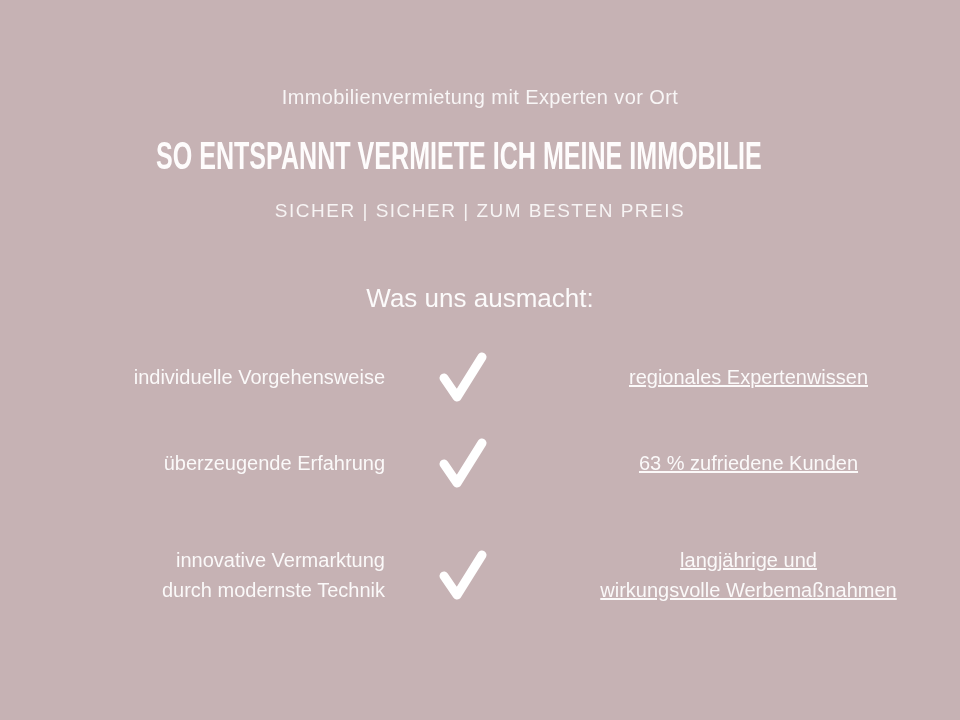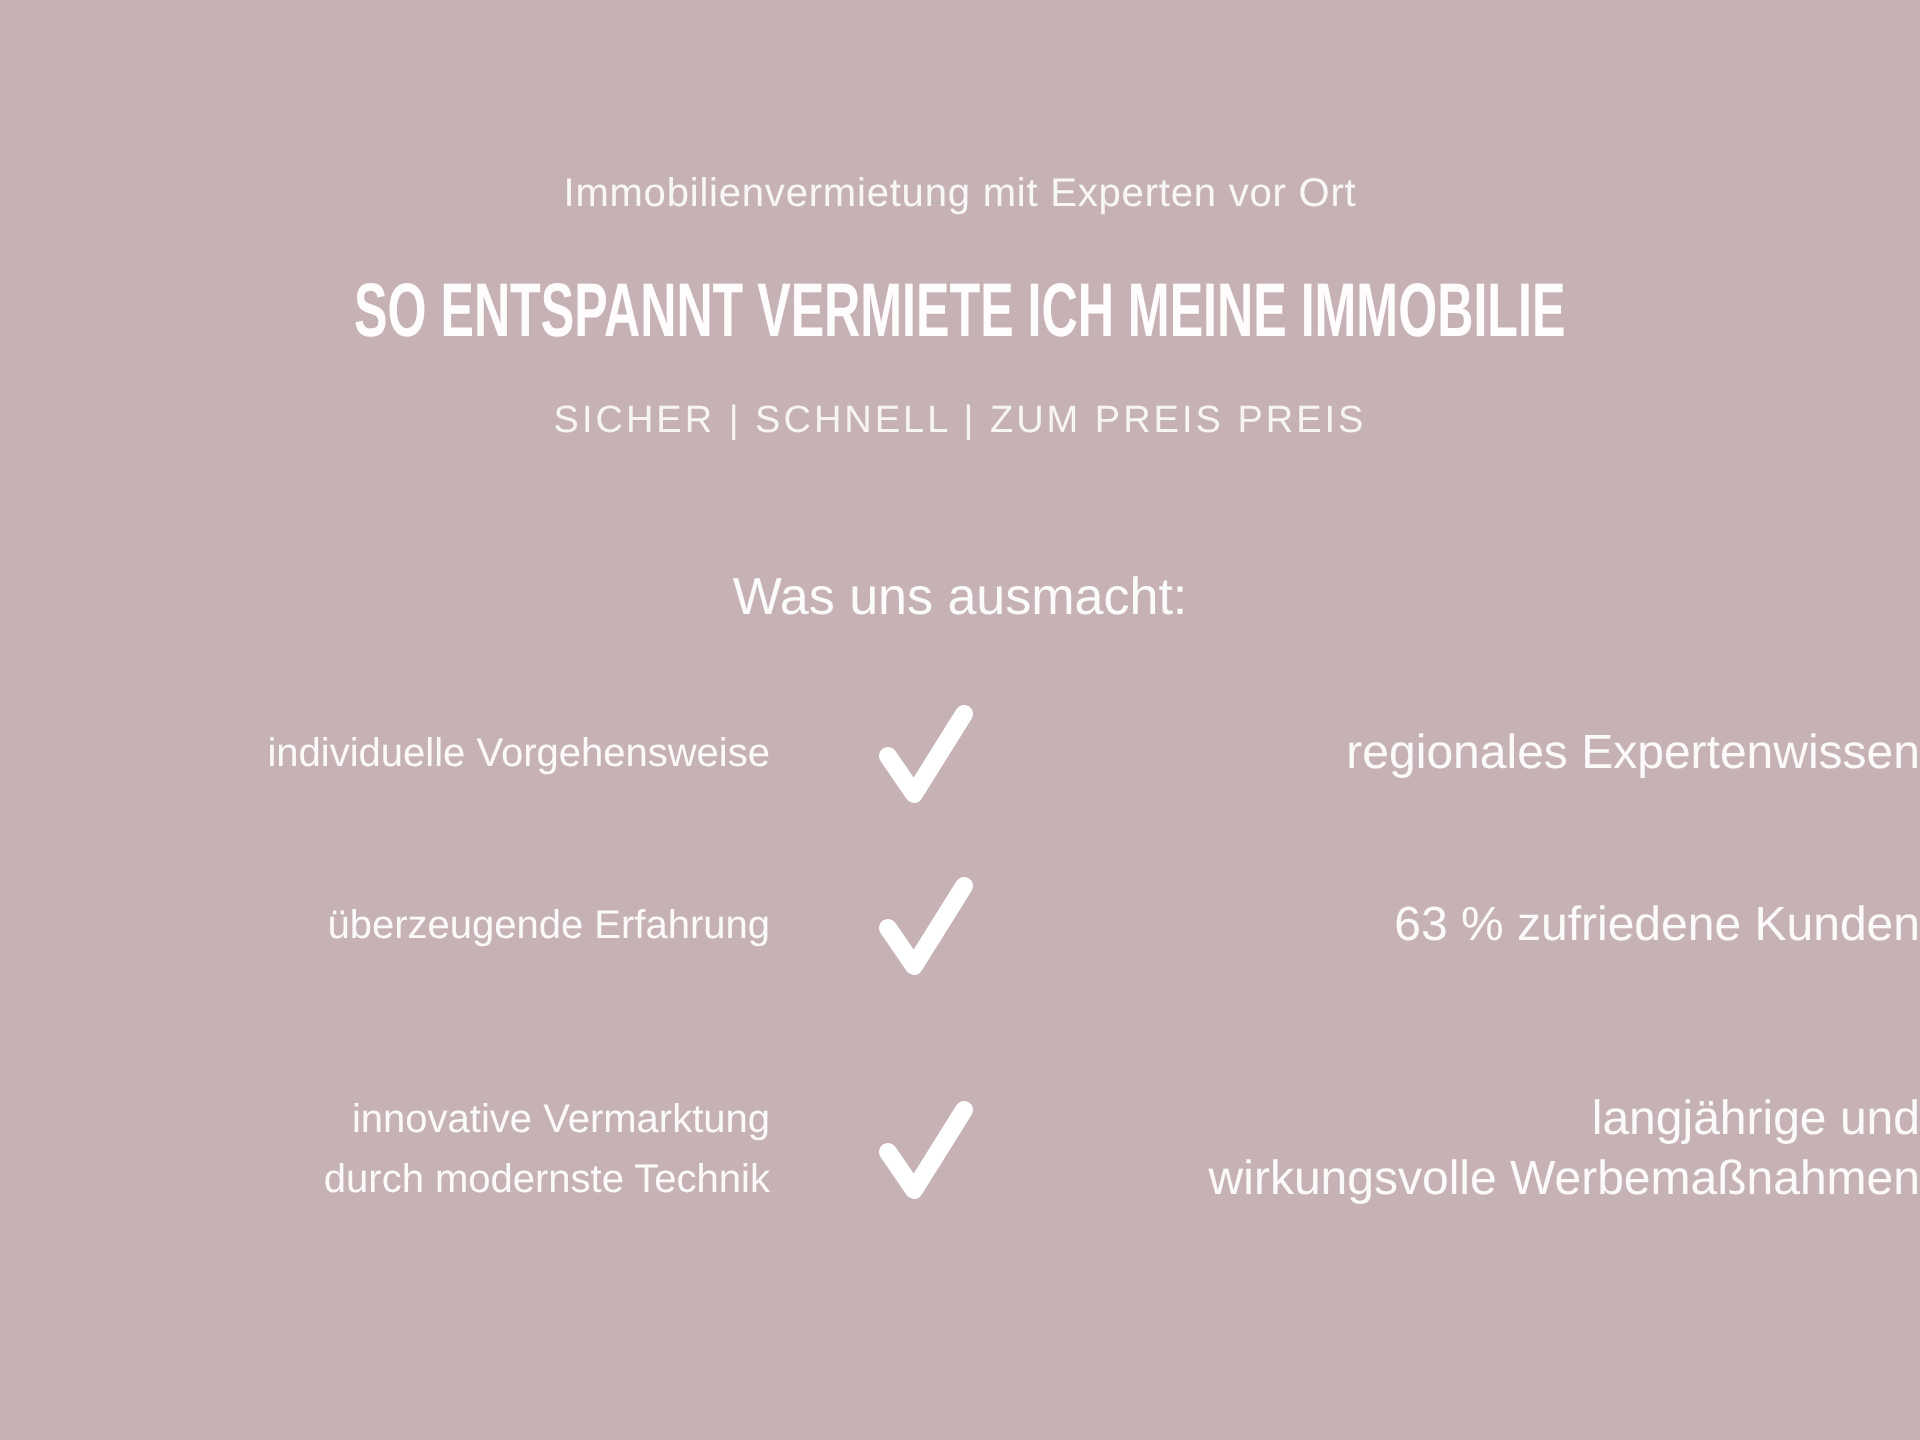--- a/index.html
+++ b/index.html
@@ -23,21 +23,20 @@
     font-size: 20px;
     font-weight: 400;
     letter-spacing: 0.4px;
     color: rgba(255,255,255,0.88);
   }
   .headline-wrap {
     position: absolute;
     top: 135px;
     left: 0;
     width: 100%;
-    text-align: center;
     white-space: nowrap;
     text-decoration: underline;
   }
   .headline {
     display: inline-block;
     font-size: 38px;
     font-weight: 700;
     color: #fefcfc;
     letter-spacing: 0px;
     transform: scaleX(0.66);
@@ -77,25 +76,26 @@
   .feature-row.row-3 { top: 542px; height: 66px; }
   .feature-left {
     text-align: right;
     font-size: 20px;
     line-height: 30px;
     color: rgba(255,255,255,0.92);
     white-space: pre-line;
     margin-left: 18px;
   }
   .feature-right {
-    text-align: right;
-    font-size: 24px;
+    text-align: center;
+    font-size: 20px;
     line-height: 30px;
     color: rgba(255,255,255,0.92);
     white-space: pre-line;
+    text-decoration: underline;
   }
   .feature-check {
     display: flex;
     align-items: center;
     justify-content: center;
   }
   .check-icon svg {
     display: block;
   }
 </style>
@@ -103,21 +103,21 @@
 <body>
 
 <div class="slide">
 
   <div class="tagline">Immobilienvermietung mit Experten vor Ort</div>
 
   <div class="headline-wrap">
     <span class="headline">SO ENTSPANNT VERMIETE ICH MEINE IMMOBILIE</span>
   </div>
 
-  <div class="subtitle">SICHER | SCHNELL | ZUM PREIS PREIS</div>
+  <div class="subtitle">SICHER | SICHER | ZUM BESTEN PREIS</div>
 
   <div class="section-title">Was uns ausmacht:</div>
 
   <div class="feature-row row-1">
     <div class="feature-left">individuelle Vorgehensweise</div>
     <div class="feature-check">
       <span class="check-icon">
         <svg width="56" height="50" viewBox="0 0 56 50">
           <path d="M11 26 L24 45 L49 5" fill="none" stroke="#ffffff" stroke-width="9" stroke-linecap="round" stroke-linejoin="round"></path>
         </svg>

